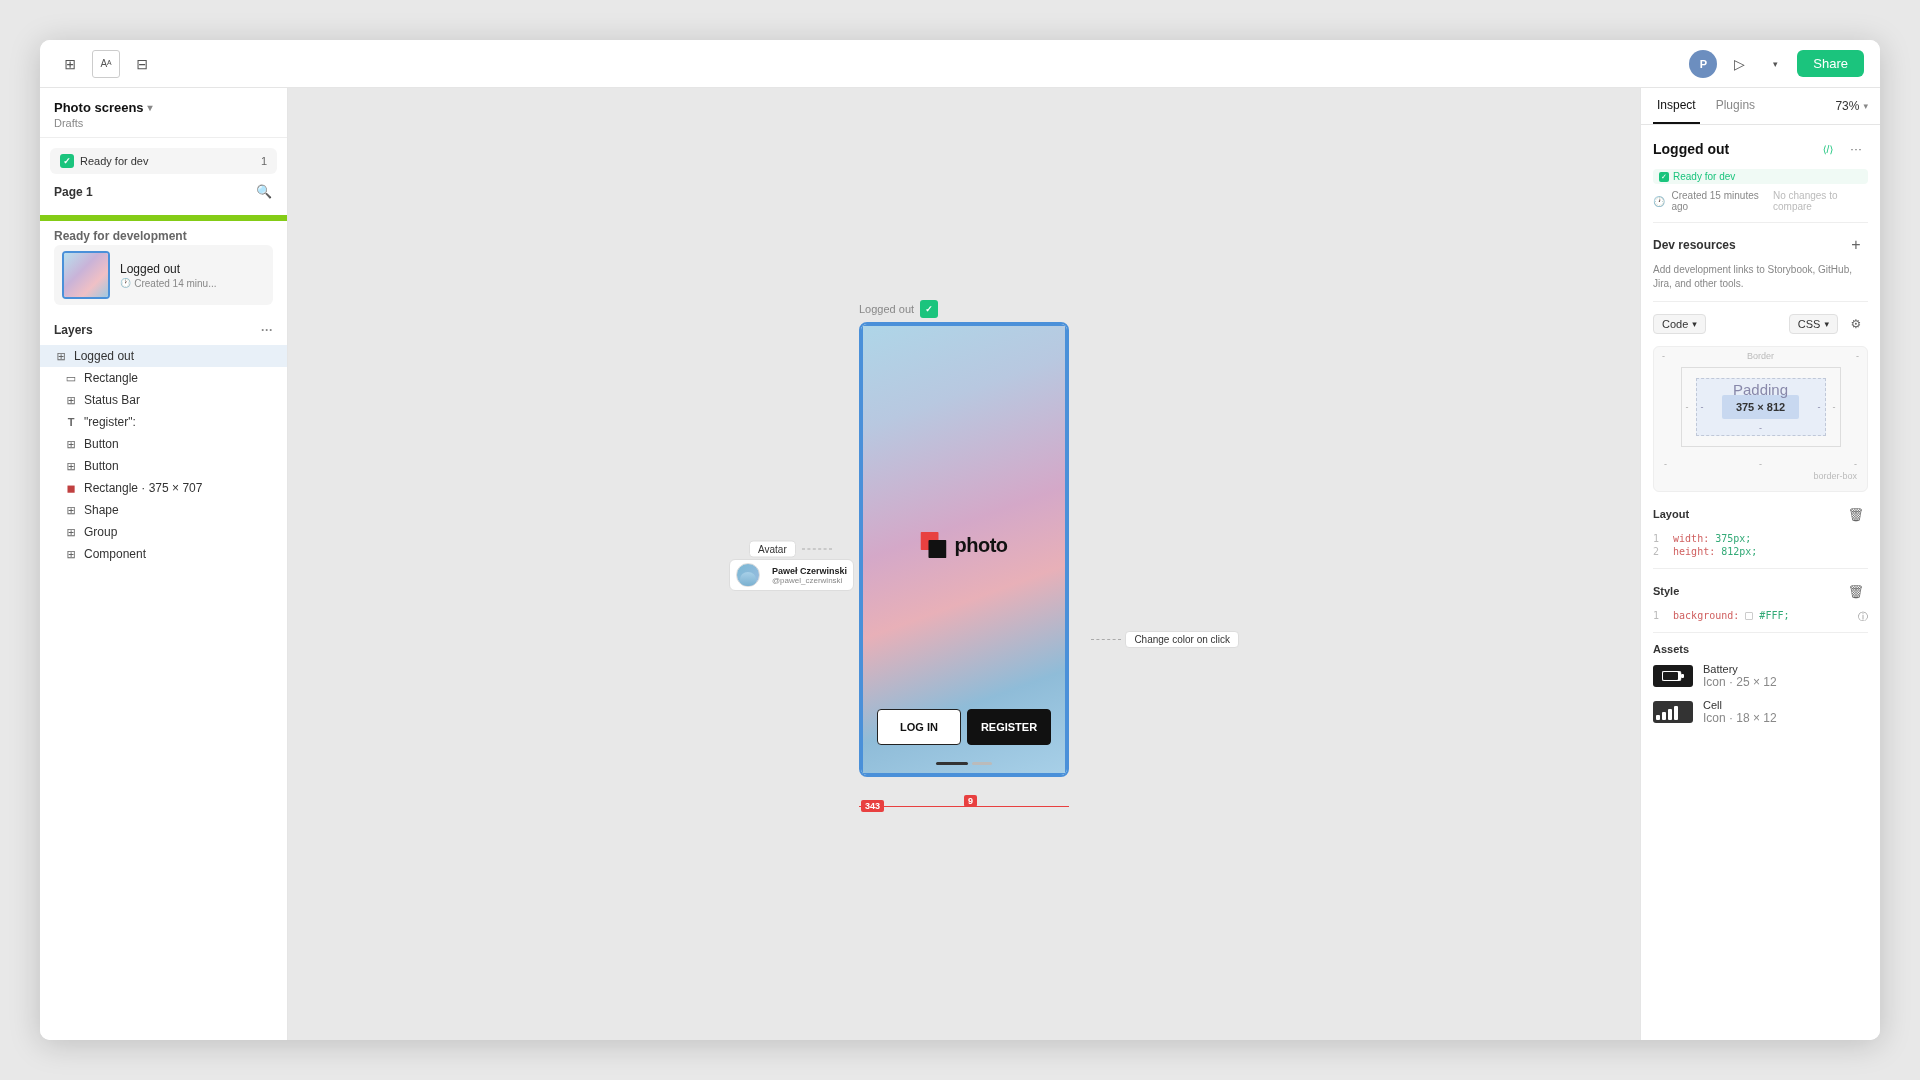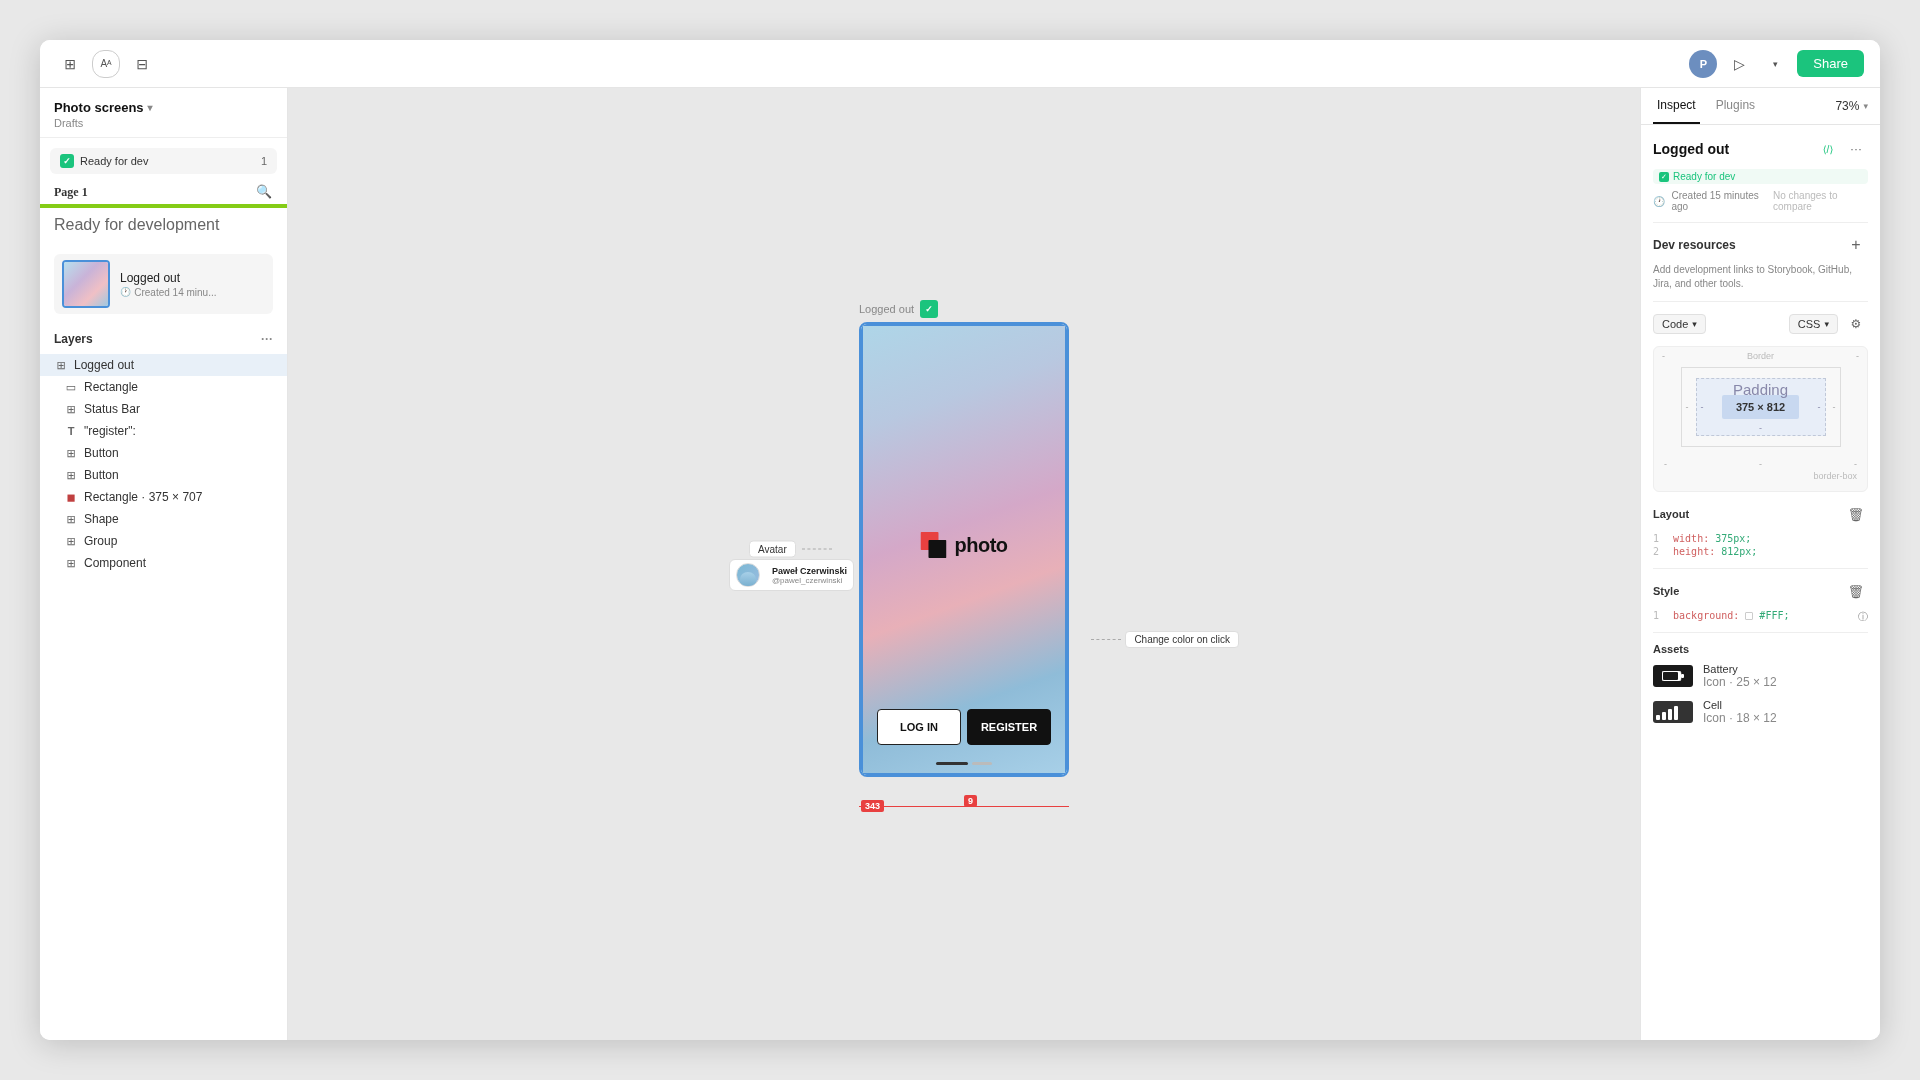--- a/index.html
+++ b/index.html
@@ -135,40 +135,39 @@
       color: #fff;
       font-weight: 700;
       flex-shrink: 0;
     }
     .ready-count {
       margin-left: auto;
       font-size: 11px;
       color: #666;
     }
     .page-section {
-      padding: 10px 14px 4px;
-      border-bottom: 4px solid #84cc16;
-      font-family: Liberation Serif, serif;
+      padding: 10px 14px 16px;
+      border-bottom: 6px solid #84cc16;
     }
     .page-title {
       display: flex;
       align-items: center;
       justify-content: space-between;
       font-size: 12px;
       font-weight: 600;
       color: #333;
     }
     .ready-for-dev-section {
       padding: 8px 14px 6px;
     }
     .rfd-label {
-      font-size: 16px;
-      font-weight: 400;
+      font-size: 12px;
+      font-weight: 700;
       color: #666;
-      margin-bottom: 20px;
+      margin-bottom: 2px;
     }
     .frame-card {
       display: flex;
       align-items: center;
       gap: 10px;
       padding: 6px 8px;
       border-radius: 6px;
       background: #f5f5f5;
       cursor: pointer;
     }
@@ -658,21 +657,21 @@
     }
   </style>
 </head>
 <body>
 
 <div class="app-window">
 
   <div class="top-bar">
     <div class="top-bar-left">
       <button class="icon-btn">⊞</button>
-      <button class="icon-btn" style="font-size:10px;border:1px solid #ccc;border-radius:12px;padding:0 3px;">Aᴬ</button>
+      <button class="icon-btn" style="font-size:10px;border:1px solid #ccc;border-radius:3px;padding:0 3px;">Aᴬ</button>
       <button class="icon-btn">⊟</button>
     </div>
     <div class="top-bar-center">
     </div>
     <div class="top-bar-right">
       <div class="avatar-circle">P</div>
       <button class="icon-btn">▷</button>
       <button class="icon-btn" style="font-size:9px;">▾</button>
       <button class="share-btn">Share</button>
     </div>

